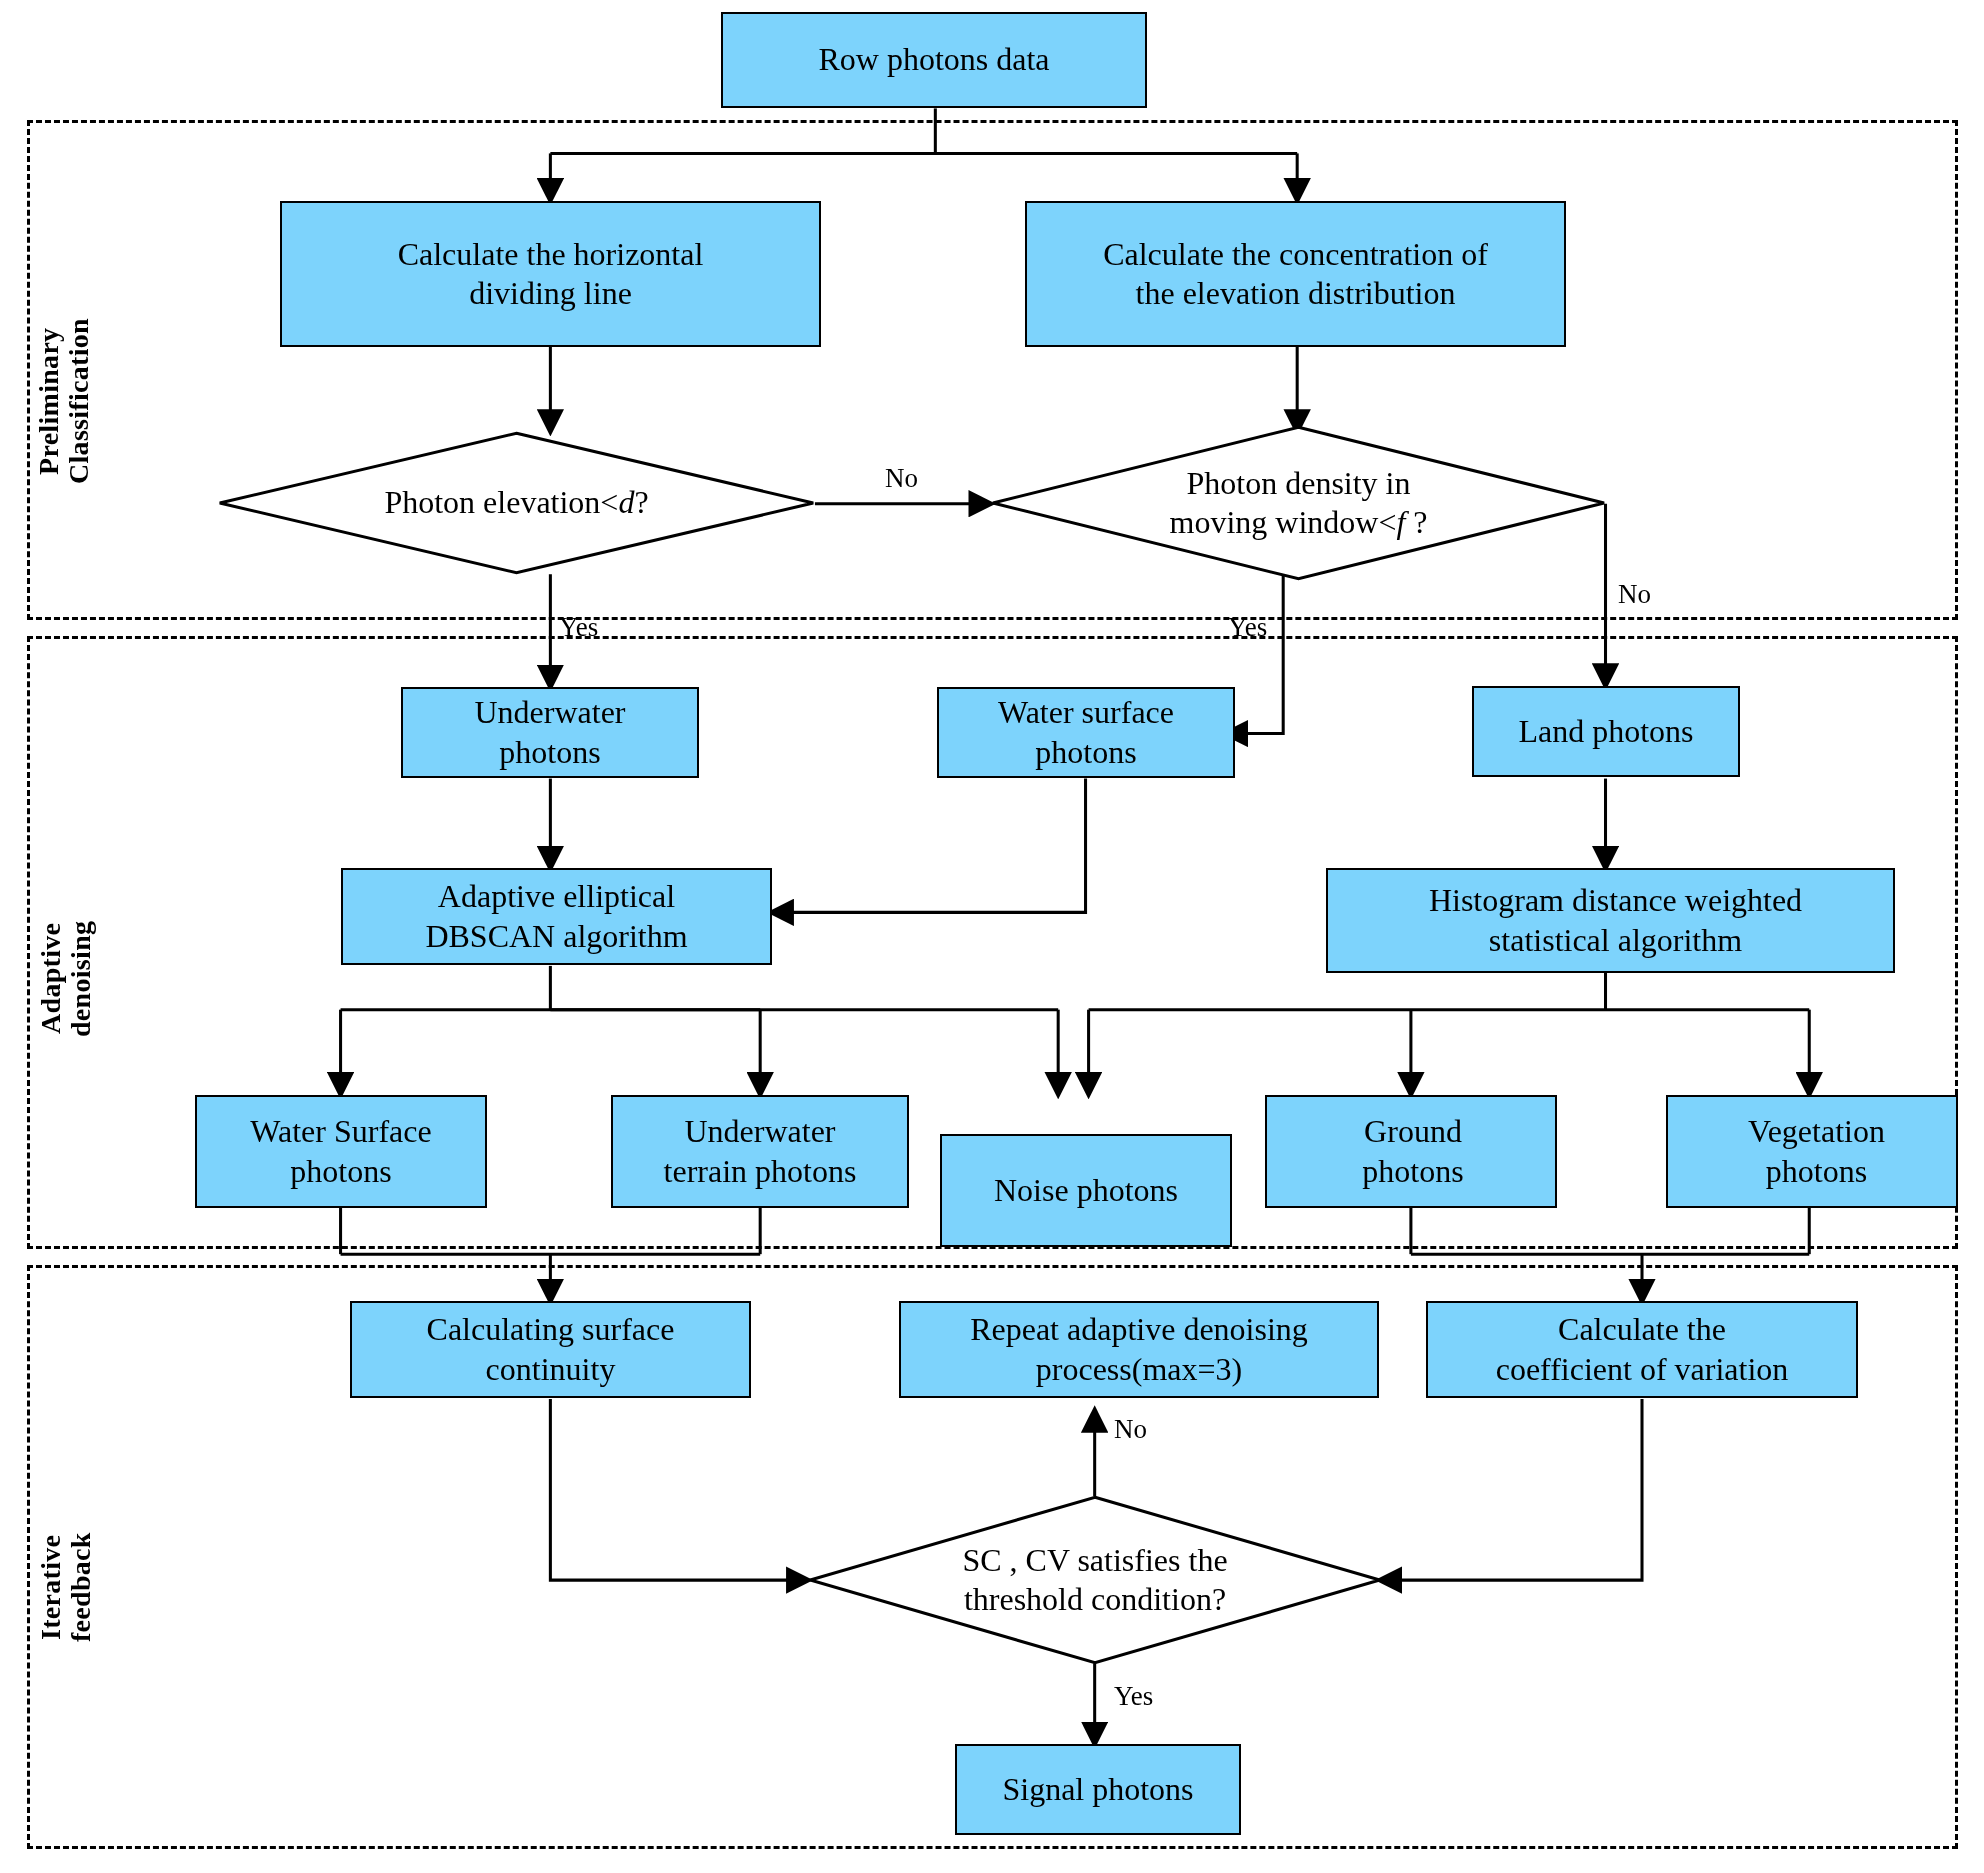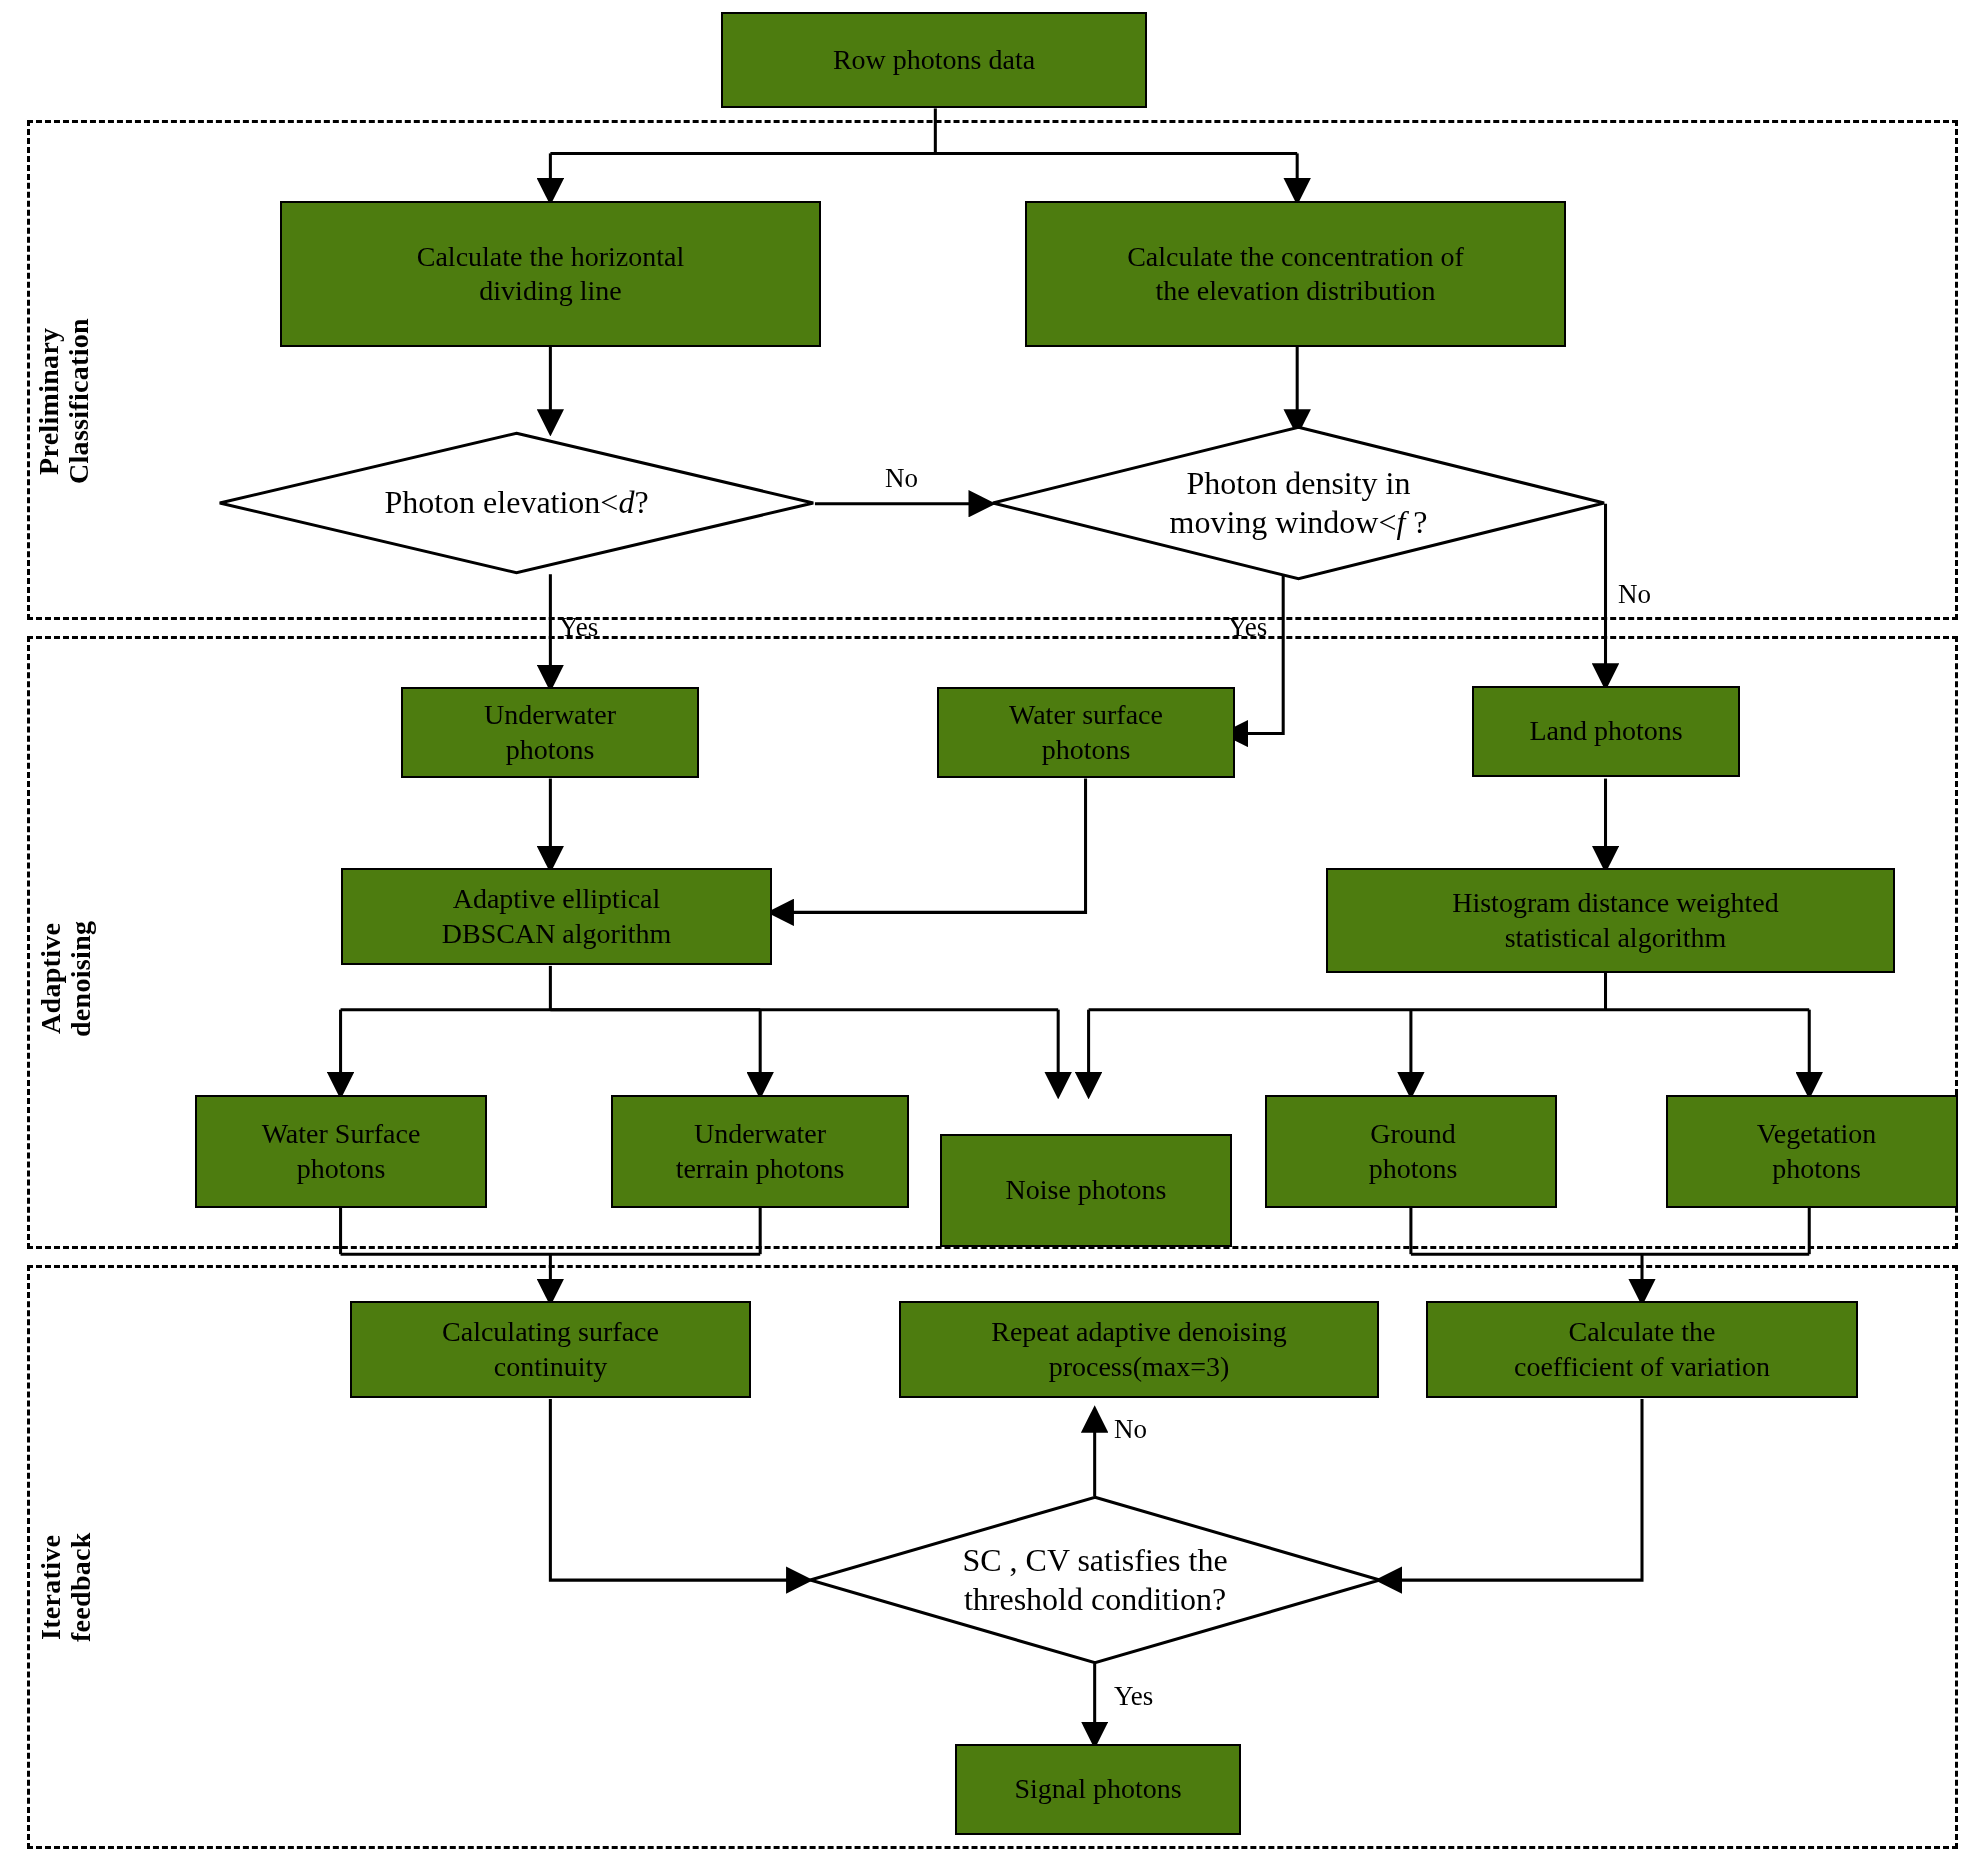--- a/index.html
+++ b/index.html
@@ -36,26 +36,26 @@
     writing-mode: vertical-rl;
     transform: rotate(180deg);
     white-space: pre;
     font-family: "Liberation Serif", "DejaVu Serif", serif;
   }
   
   .node {
     position: absolute;
     border: 2.4px solid #000000;
     box-sizing: border-box;
-    background: #4d7c0f;
+    background: #7dd3fc;
     display: flex;
     align-items: center;
     justify-content: center;
     text-align: center;
-    font-size: 28px;
+    font-size: 32px;
     line-height: 1.22;
     padding: 2.4px 6px;
     white-space: pre-line;
     font-family: "Liberation Serif", "DejaVu Serif", serif;
   }
   
   .diamond {
     position: absolute;
   }
   .diamond svg {

